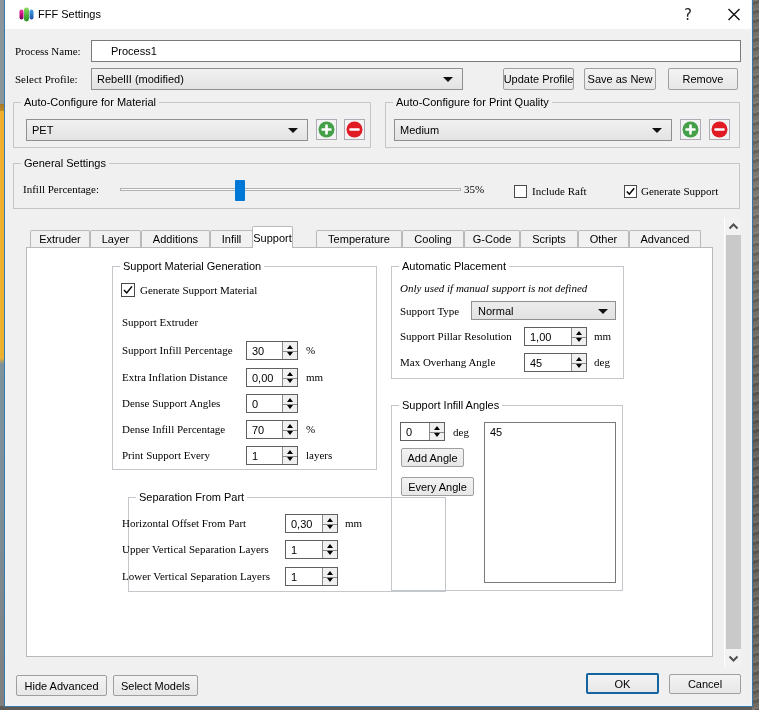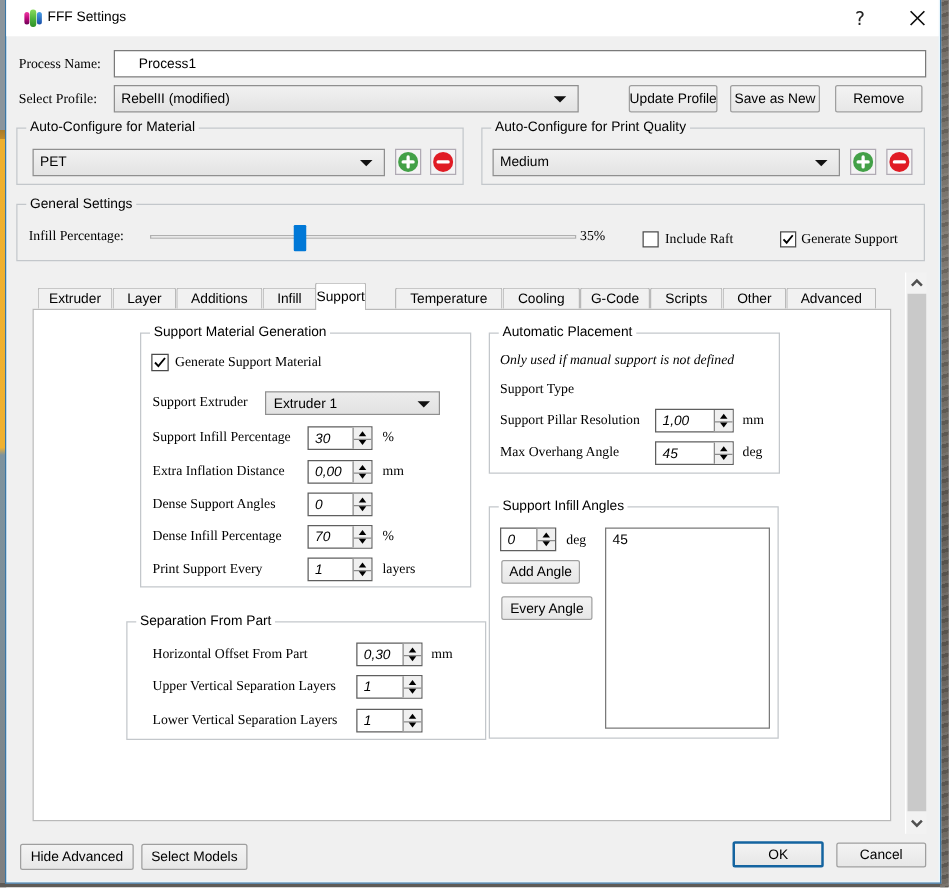--- a/index.html
+++ b/index.html
@@ -39,21 +39,21 @@
   background:#f4f3f4; display:flex; align-items:center; justify-content:center; }
 .cb-box { position:absolute; width:13px; height:13px; background:#fff; border:1px solid #4a4a4a; }
 .slider-groove { position:absolute; background:#fdfdfd; border:1px solid #b0b0b0; }
 .slider-handle { position:absolute; background:#0078d7; border-radius:1px; }
 .tab { position:absolute; top:230px; height:17px; background:#f1f1f1;
   border:1px solid #b9b9b9; border-bottom:none; border-radius:2px 2px 0 0;
   display:flex; align-items:center; justify-content:center; white-space:nowrap;text-align:center; }
 .tab.sel { top:226px; height:22px; background:#fff; z-index:5; }
 #pane { position:absolute; left:26px; top:247px; width:687px; height:410px; background:#fff;
   border:1px solid #b9b9b9; }
-.spin { position:absolute; height:19px; background:#fff; border:1px solid #5f5f5f;font-style:italic; }
+.spin { position:absolute; height:19px; background:#fff; border:1px solid #5f5f5f; }
 .spin .val { position:absolute; left:5px; top:0; height:17px; display:flex; align-items:center; }
 .spin .btns { position:absolute; right:0; top:0; bottom:0; width:15px; border-left:1px solid #8a8a8a;
   background:#f0f0f0; }
 .spin .btns::before { content:""; position:absolute; left:0; right:0; top:50%; height:1px; background:#8a8a8a; }
 .spin .up, .spin .dn { position:absolute; left:50%; width:0; height:0; margin-left:-3.5px;
   border-left:3.5px solid transparent; border-right:3.5px solid transparent; }
 .spin .up { top:3px; border-bottom:4px solid #000; }
 .spin .dn { bottom:3px; border-top:4px solid #000; }
 .combo2 { position:absolute; height:19px; border:1px solid #8f8f8f;
   background:linear-gradient(#ececec,#e2e2e2); display:flex; align-items:center; padding-left:6px; }
@@ -218,24 +218,20 @@
   <div class="group group-w" style="left:112px;top:266px;width:265px;height:204px">
     <span class="gtitle">Support Material Generation</span>
   </div>
   <div class="cb-box" style="left:121px;top:283px;width:14px;height:14px">
     <svg width="12" height="12" viewBox="0 0 12 12">
       <path d="M2 6 L4.7 8.9 L10 2.4" fill="none" stroke="#000" stroke-width="1.5"></path>
     </svg>
   </div>
   <span class="label" style="left:140px;top:284px">Generate Support Material</span>
   <span class="label" style="left:122px;top:316px">Support Extruder</span>
-  <div class="combo2" style="left:212px;top:313px;width:140px">
-    <span>Extruder 1</span>
-    <span class="arrow"></span>
-  </div>
 
   <span class="label" style="left:122px;top:344px">Support Infill Percentage</span>
   <div class="spin" style="left:246px;top:341px;width:52px">
     <span class="val">30</span>
     <span class="btns">
         <i class="up"></i>
         <i class="dn"></i>
       </span>
   </div>
   <span class="label" style="left:306px;top:344px">%</span>
@@ -272,21 +268,21 @@
   <span class="label" style="left:122px;top:449px">Print Support Every</span>
   <div class="spin" style="left:246px;top:446px;width:52px">
     <span class="val">1</span>
     <span class="btns">
         <i class="up"></i>
         <i class="dn"></i>
       </span>
   </div>
   <span class="label" style="left:306px;top:449px">layers</span>
 
-  <div class="group group-w" style="left:101px;top:497px;width:288px;height:95px">
+  <div class="group group-w" style="left:128px;top:497px;width:318px;height:95px">
     <span class="gtitle">Separation From Part</span>
   </div>
   <span class="label" style="left:122px;top:517px">Horizontal Offset From Part</span>
   <div class="spin" style="left:285px;top:514px;width:53px">
     <span class="val">0,30</span>
     <span class="btns">
         <i class="up"></i>
         <i class="dn"></i>
       </span>
   </div>
@@ -308,20 +304,24 @@
         <i class="up"></i>
         <i class="dn"></i>
       </span>
   </div>
 
   <div class="group group-w" style="left:391px;top:266px;width:233px;height:113px">
     <span class="gtitle">Automatic Placement</span>
   </div>
   <span class="label it" style="left:400px;top:282px">Only used if manual support is not defined</span>
   <span class="label" style="left:400px;top:305px">Support Type</span>
+  <div class="combo2" style="left:471px;top:301px;width:145px">
+    <span>Normal</span>
+    <span class="arrow"></span>
+  </div>
   <span class="label" style="left:400px;top:330px">Support Pillar Resolution</span>
   <div class="spin" style="left:524px;top:327px;width:63px">
     <span class="val">1,00</span>
     <span class="btns">
         <i class="up"></i>
         <i class="dn"></i>
       </span>
   </div>
   <span class="label" style="left:594px;top:330px">mm</span>
 

